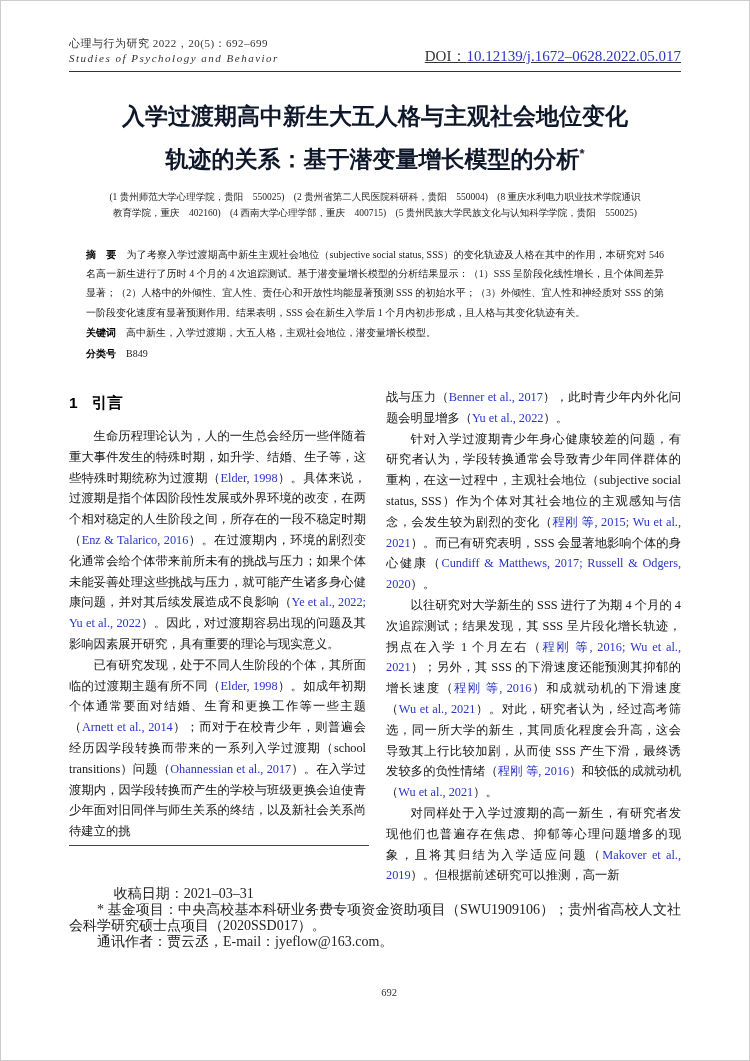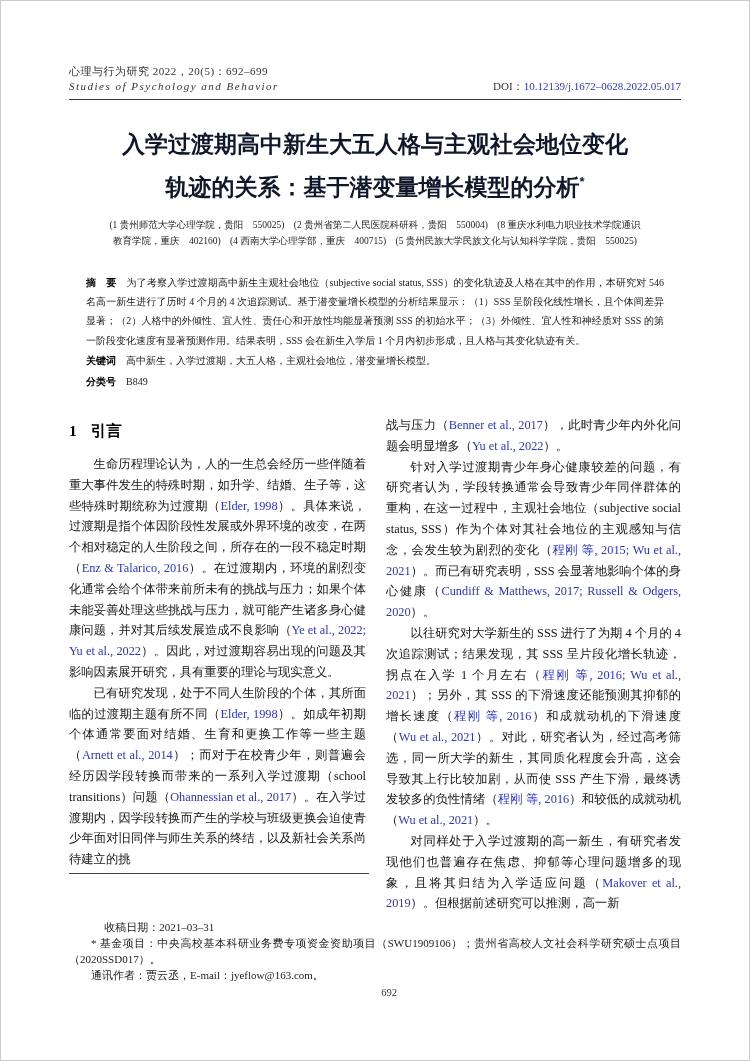--- a/index.html
+++ b/index.html
@@ -4,37 +4,37 @@
 <style>
   * { margin: 0; padding: 0; box-sizing: border-box; }
   html, body { background: #e9e9e9; }
   .page {
     position: relative;
     width: 750px;
     height: 1061px;
     margin: 0 auto;
     background: #ffffff;
     border: 1px solid #cccccc;
-    padding: 63px 68px 0 68px;
+    padding: 35px 68px 0 68px;
     font-family: "Liberation Serif", serif;
     color: #111111;
     overflow: hidden;
   }
   
   .jheader {
     display: flex;
     justify-content: space-between;
     align-items: flex-end;
     border-bottom: 1.6px solid #333333;
     padding-bottom: 5px;
   }
   .jheader-left { font-size: 11px; line-height: 15px; color: #333; }
   .jheader-cn { letter-spacing: 0.5px; }
   .jheader-en { font-weight: normal; font-style: italic; letter-spacing: 1.5px; }
-  .jheader-right { font-size: 11px; color: #333; }
+  .jheader-right { font-size: 15px; color: #333; text-decoration: underline; }
   .doi-link { color: var(--link); cursor: pointer; }
   
   .title {
     margin-top: 26px;
     text-align: center;
     font-family: "Liberation Sans", sans-serif;
     font-weight: bold;
     font-size: 23px;
     line-height: 37px;
     color: #0f172a;
@@ -71,21 +71,21 @@
   }
   .kv-line { margin-top: 1px; }
   
   .body-cols {
     display: flex;
     gap: 20px;
     margin-top: 24px;
   }
   .col { width: 297px; }
   .sec-heading {
-    font-family: Liberation Serif, serif;
+    font-family: Liberation Sans, sans-serif;
     font-weight: bold;
     font-size: 15.5px;
     color: #000;
     margin: 6px 0 12px 0;
   }
   .sec-heading .sec-num { margin-right: 14px; }
   .body-p {
     font-size: 12.3px;
     line-height: 20.8px;
     text-align: justify;
@@ -94,22 +94,21 @@
   }
   .body-p.no-indent { text-indent: 0; }
   .cite-link { color: var(--link); cursor: pointer; }
   
   .footnote-rule {
     width: 300px;
     border-top: 1.2px solid #444;
     margin-top: 3px;
   }
   .footnotes {
-    margin-top: 5px;
-    font-size: 11px;
+    font-size: 14px;
     line-height: 16px;
     color: #222;
     text-align: justify;
   }
   .fn-received { text-indent: 3.2em; }
   .fn-funding { text-indent: 2em; }
   .fn-corresponding { text-indent: 2em; }
   
   .pageno {
     position: absolute;

